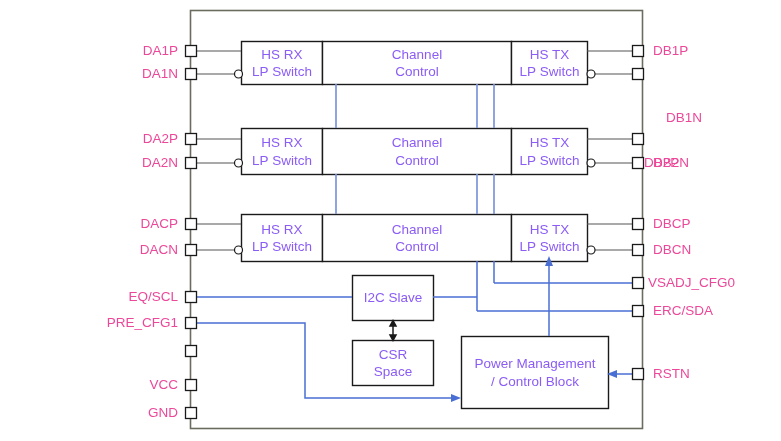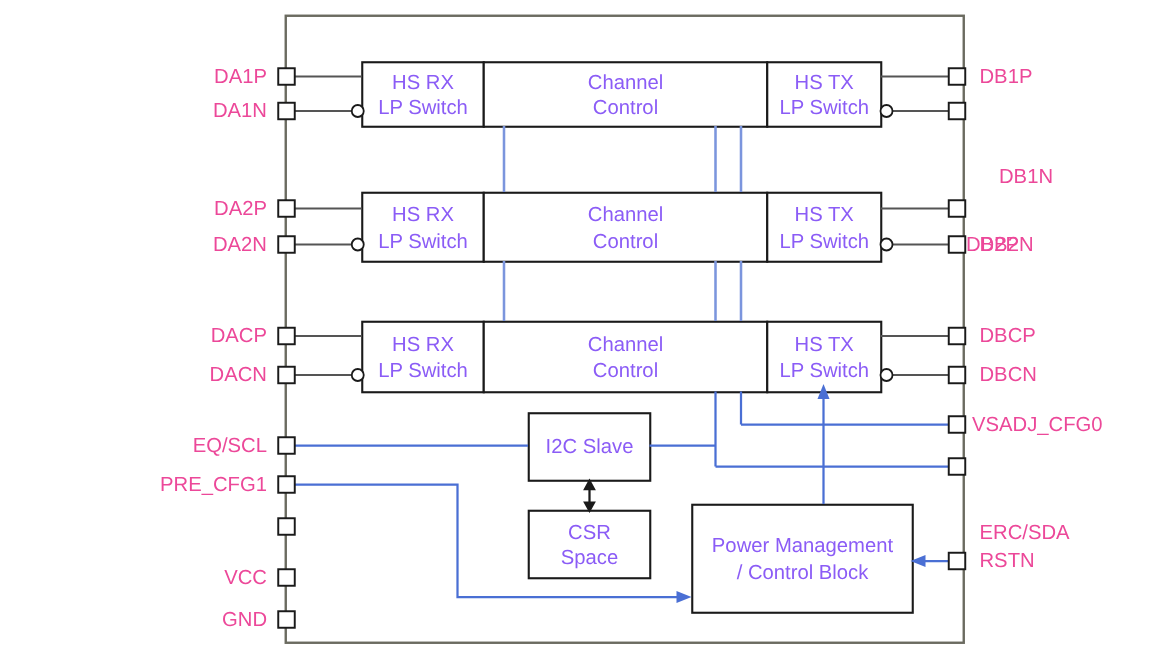--- a/index.html
+++ b/index.html
@@ -234,16 +234,16 @@
   <div class="lbl right-align" style="left:60px; top:378px; width:118px;">VCC</div>
   <div class="lbl right-align" style="left:60px; top:406px; width:118px;">GND</div>
 
   <div class="lbl" style="left:653px; top:44px;text-align:right;">DB1P</div>
   <div class="lbl" style="left:666px; top:67px;margin-top:44px;">DB1N</div>
   <div class="lbl" style="left:644px; top:132px;margin-top:24px;">DB2P</div>
   <div class="lbl" style="left:653px; top:156px;">DB2N</div>
   <div class="lbl" style="left:653px; top:217px;">DBCP</div>
   <div class="lbl" style="left:653px; top:243px;">DBCN</div>
   <div class="lbl" style="left:620px; top:276px;margin-left:28px;">VSADJ_CFG0</div>
-  <div class="lbl" style="left:653px; top:304px;margin-top:44px;">ERC/SDA</div>
+  <div class="lbl" style="left:653px; top:304px;">ERC/SDA</div>
   <div class="lbl" style="left:653px; top:367px;">RSTN</div>
 
 </div>
 
 </body></html>

